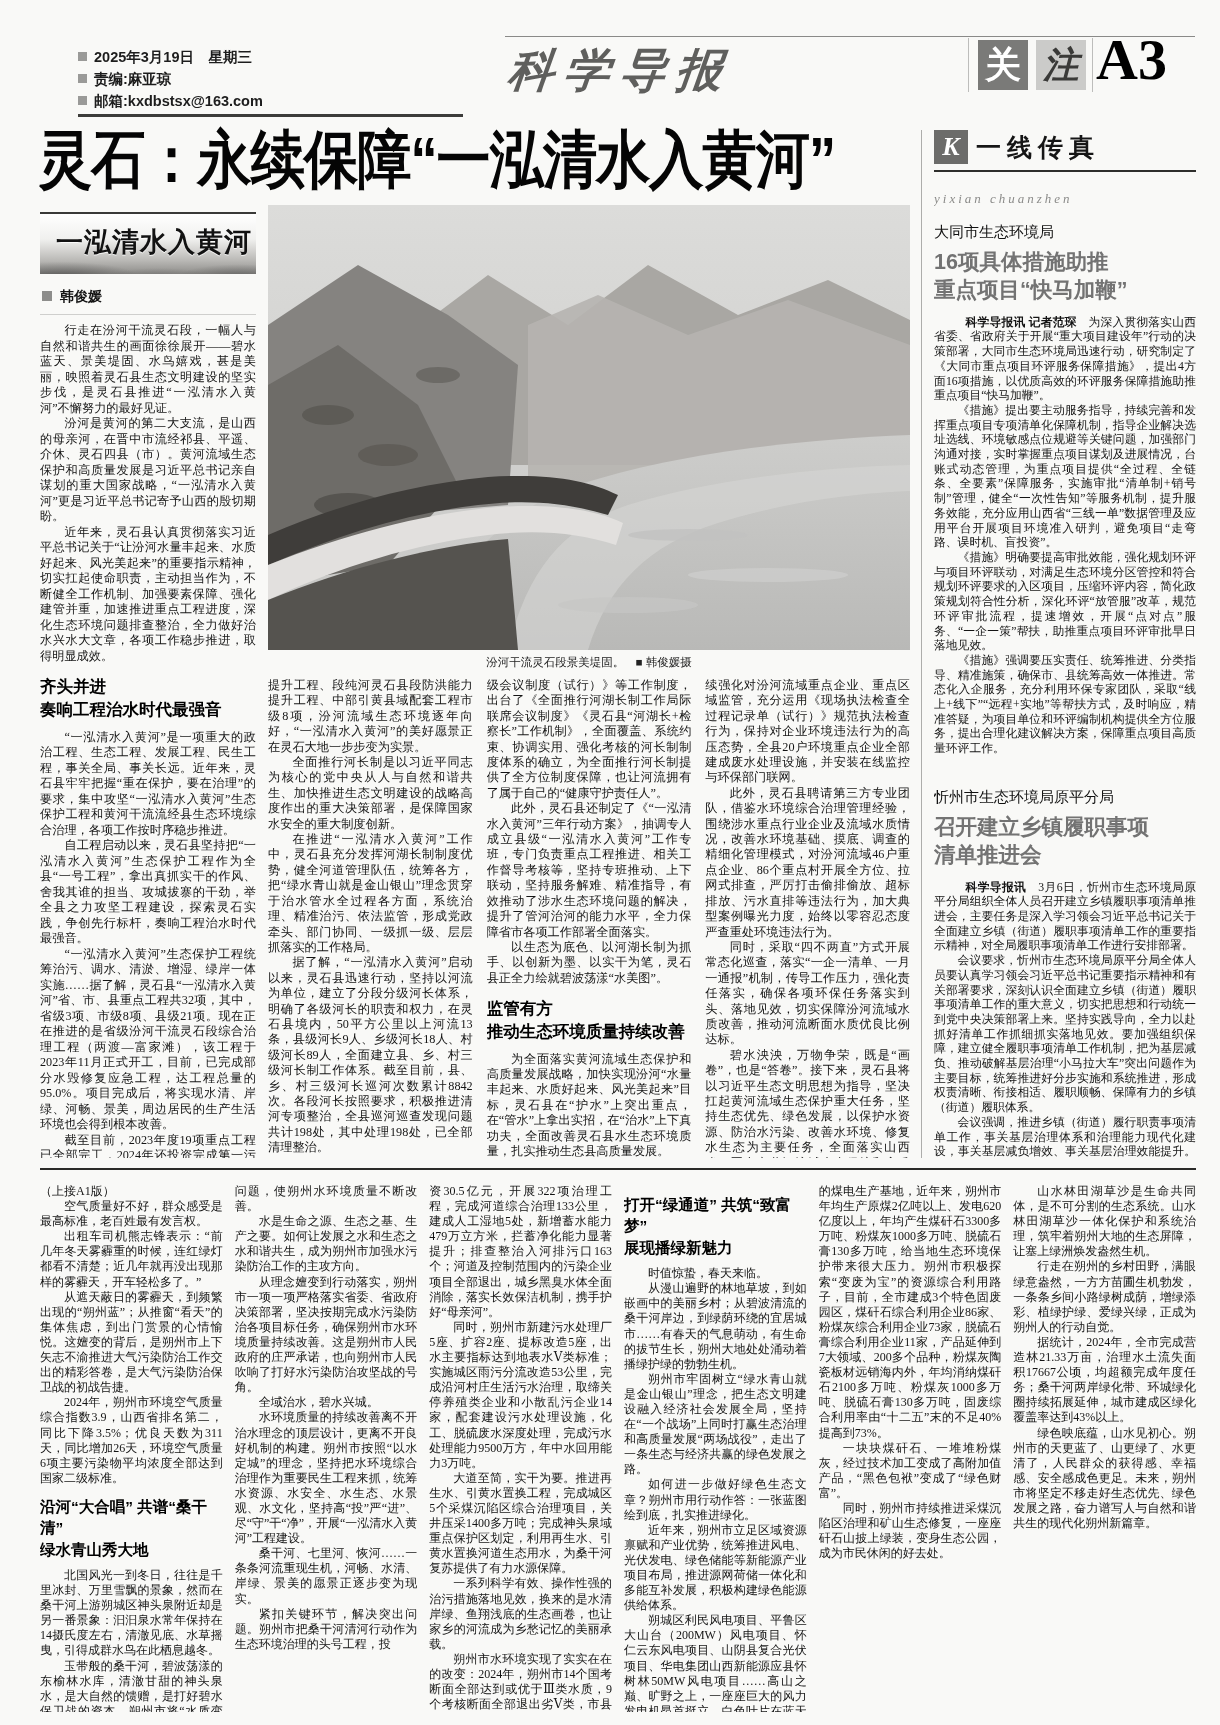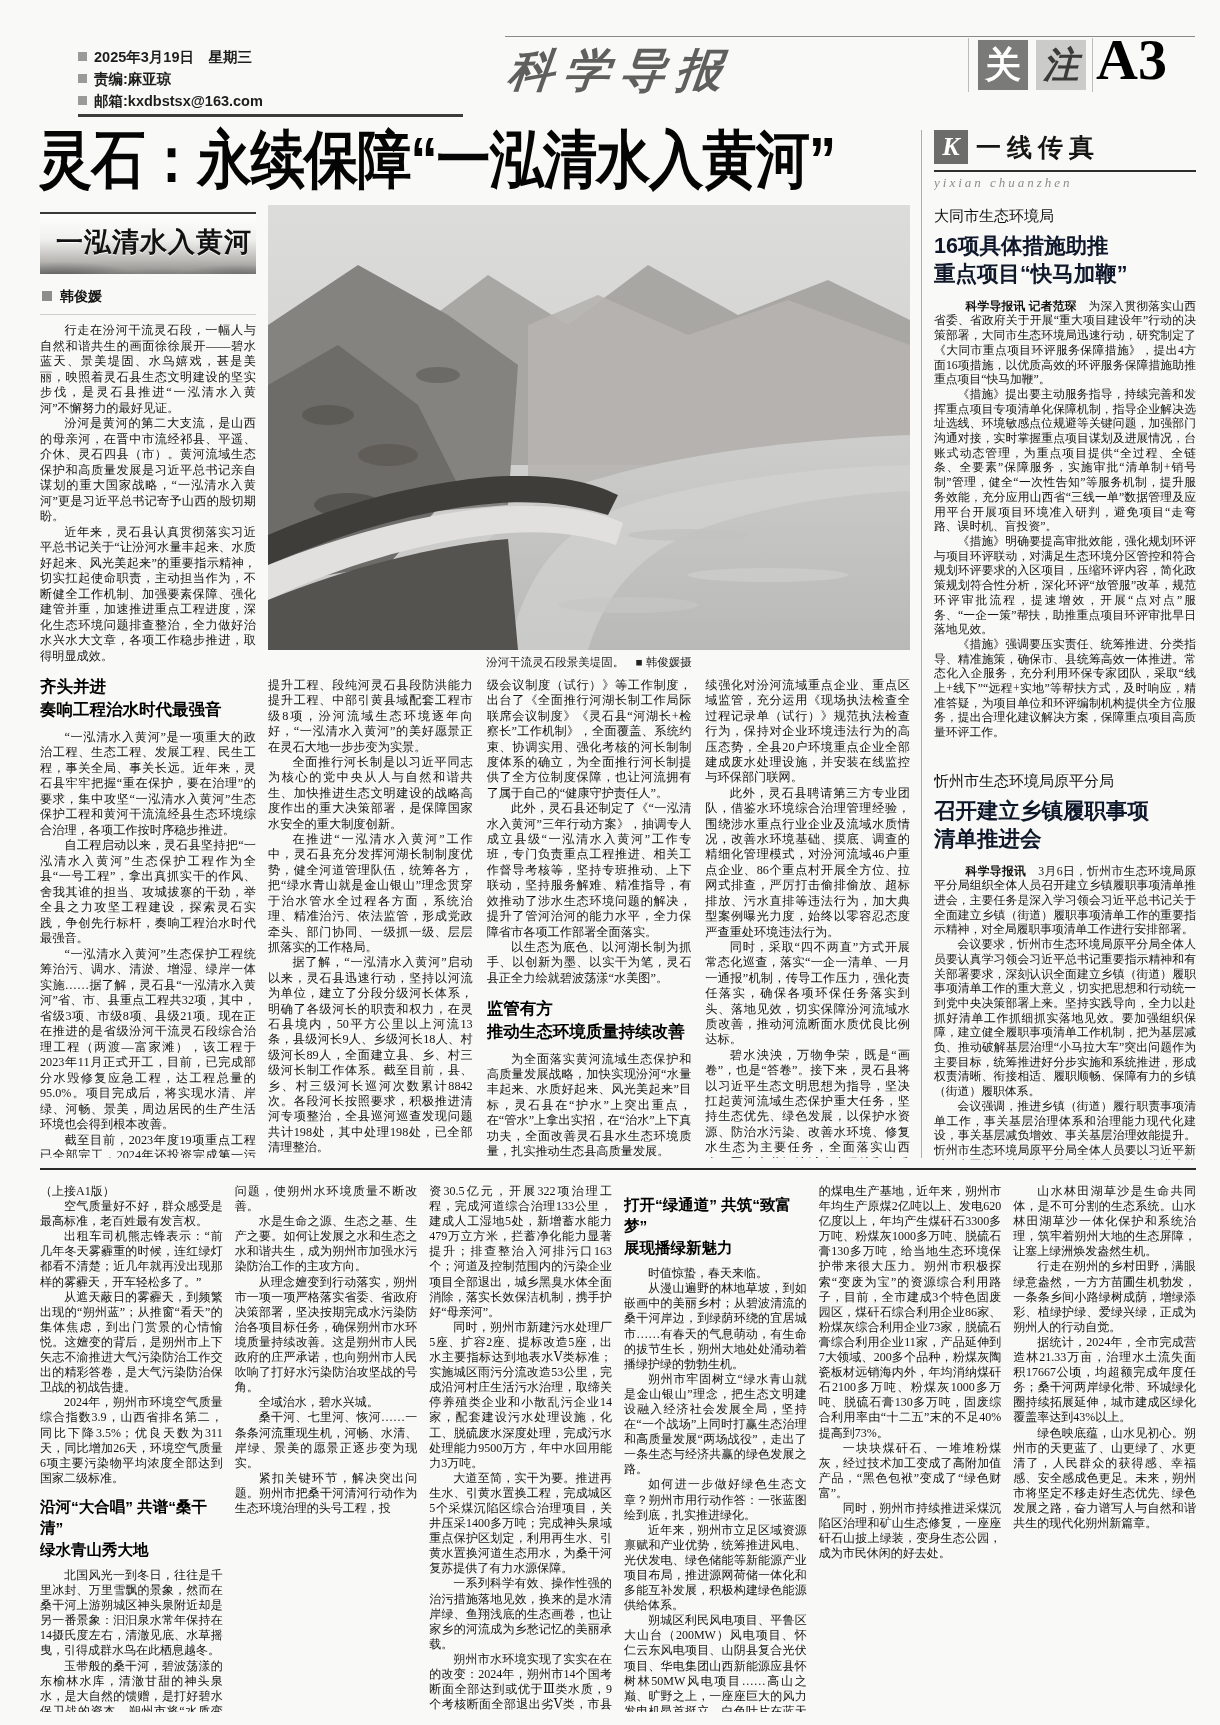--- a/index.html
+++ b/index.html
@@ -61,24 +61,24 @@
   #below-photo .flow p{font-size:12.2px;line-height:15.4px;}
 
   
   #side-divider{left:921px;top:130px;width:1px;height:1028px;background:#adadab;}
   #sidebar{left:934px;top:130px;width:262px;height:1030px;overflow:hidden;}
   .logo-row{display:flex;align-items:center;gap:8px;border-bottom:2px solid #2e2e2c;padding-bottom:6px;}
   .k-box{width:34px;height:34px;background:#6c6c6a;color:#fff;font-family:"Liberation Serif",serif;
          font-weight:bold;font-style:italic;font-size:26px;display:flex;align-items:center;justify-content:center;}
   .logo-title{font-family:"Liberation Sans",sans-serif;font-size:25px;font-weight:900;
               letter-spacing:6px;color:#161616;}
-  .logo-pinyin{font-size:13px;color:#8b8b89;font-style:italic;letter-spacing:3px;margin-top:3px;}
+  .logo-pinyin{font-size:13px;color:#8b8b89;font-style:italic;letter-spacing:3px;margin-top:19px;}
   .dept{font-size:15px;color:#111;margin:16px 0 6px;}
   .side-headline{font-family:"Liberation Sans",sans-serif;font-size:21.5px;font-weight:900;
-                 line-height:1.32;color:#0f172a;margin-bottom:10px;}
+                 line-height:1.32;color:#737373;margin-bottom:10px;}
   #sidebar .flow p{font-size:11.8px;line-height:14.7px;}
   #sidebar .flow p b{font-family:"Liberation Sans",sans-serif;font-weight:bold;padding-left:8px;}
   .a2-gap{height:16px;}
 
   
   #bottom-rule{left:40px;top:1168px;width:1156px;height:2px;background:#2b2b29;}
   #bottom{left:40px;top:1184px;width:1156px;height:528px;display:flex;gap:12px;}
   #bottom .bcol{flex:1;overflow:hidden;}
   #bottom .flow p{font-size:12px;line-height:15.1px;}
   #bottom .flow .subhead{font-size:15.5px;margin:10px 0 8px;}
@@ -227,20 +227,21 @@
         <div>绿水青山秀大地</div>
       </div>
       <p>北国风光一到冬日，往往是千里冰封、万里雪飘的景象，然而在桑干河上游朔城区神头泉附近却是另一番景象：汩汩泉水常年保持在14摄氏度左右，清澈见底、水草摇曳，引得成群水鸟在此栖息越冬。</p>
       <p>玉带般的桑干河，碧波荡漾的东榆林水库，清澈甘甜的神头泉水，是大自然的馈赠，是打好碧水保卫战的资本。朔州市将“水质变得更好”作为水污染防治工作的“信任票”，以前所未有的力度解决突出水环境</p>
     </div>
   <div class="bcol flow">
       <p class="cont">问题，使朔州水环境质量不断改善。</p>
       <p>水是生命之源、生态之基、生产之要。如何让发展之水和生态之水和谐共生，成为朔州市加强水污染防治工作的主攻方向。</p>
       <p>从理念嬗变到行动落实，朔州市一项一项严格落实省委、省政府决策部署，坚决按期完成水污染防治各项目标任务，确保朔州市水环境质量持续改善。这是朔州市人民政府的庄严承诺，也向朔州市人民吹响了打好水污染防治攻坚战的号角。</p>
       <p>全域治水，碧水兴城。</p>
+      <p>水环境质量的持续改善离不开治水理念的顶层设计，更离不开良好机制的构建。朔州市按照“以水定城”的理念，坚持把水环境综合治理作为重要民生工程来抓，统筹水资源、水安全、水生态、水景观、水文化，坚持高“投”严“进”、尽“守”干“净”，开展“一泓清水入黄河”工程建设。</p>
       <p>桑干河、七里河、恢河……一条条河流重现生机，河畅、水清、岸绿、景美的愿景正逐步变为现实。</p>
       <p>紧扣关键环节，解决突出问题。朔州市把桑干河清河行动作为生态环境治理的头号工程，投</p>
     </div>
   <div class="bcol flow">
       <p class="cont">资30.5亿元，开展322项治理工程，完成河道综合治理133公里，建成人工湿地5处，新增蓄水能力479万立方米，拦蓄净化能力显著提升；排查整治入河排污口163个；河道及控制范围内的污染企业项目全部退出，城乡黑臭水体全面消除，落实长效保洁机制，携手护好“母亲河”。</p>
       <p>同时，朔州市新建污水处理厂5座、扩容2座、提标改造5座，出水主要指标达到地表水Ⅴ类标准；实施城区雨污分流改造53公里，完成沿河村庄生活污水治理，取缔关停养殖类企业和小散乱污企业14家，配套建设污水处理设施，化工、脱硫废水深度处理，完成污水处理能力9500万方，年中水回用能力3万吨。</p>
       <p>大道至简，实干为要。推进再生水、引黄水置换工程，完成城区5个采煤沉陷区综合治理项目，关井压采1400多万吨；完成神头泉域重点保护区划定，利用再生水、引黄水置换河道生态用水，为桑干河复苏提供了有力水源保障。</p>
       <p>一系列科学有效、操作性强的治污措施落地见效，换来的是水清岸绿、鱼翔浅底的生态画卷，也让家乡的河流成为乡愁记忆的美丽承载。</p>
       <p>朔州市水环境实现了实实在在的改变：2024年，朔州市14个国考断面全部达到或优于Ⅲ类水质，9个考核断面全部退出劣Ⅴ类，市县两级集中式饮用水水源地水质达标率100%，地表水环境质量改善幅度位居全省前列。</p>
     </div>

